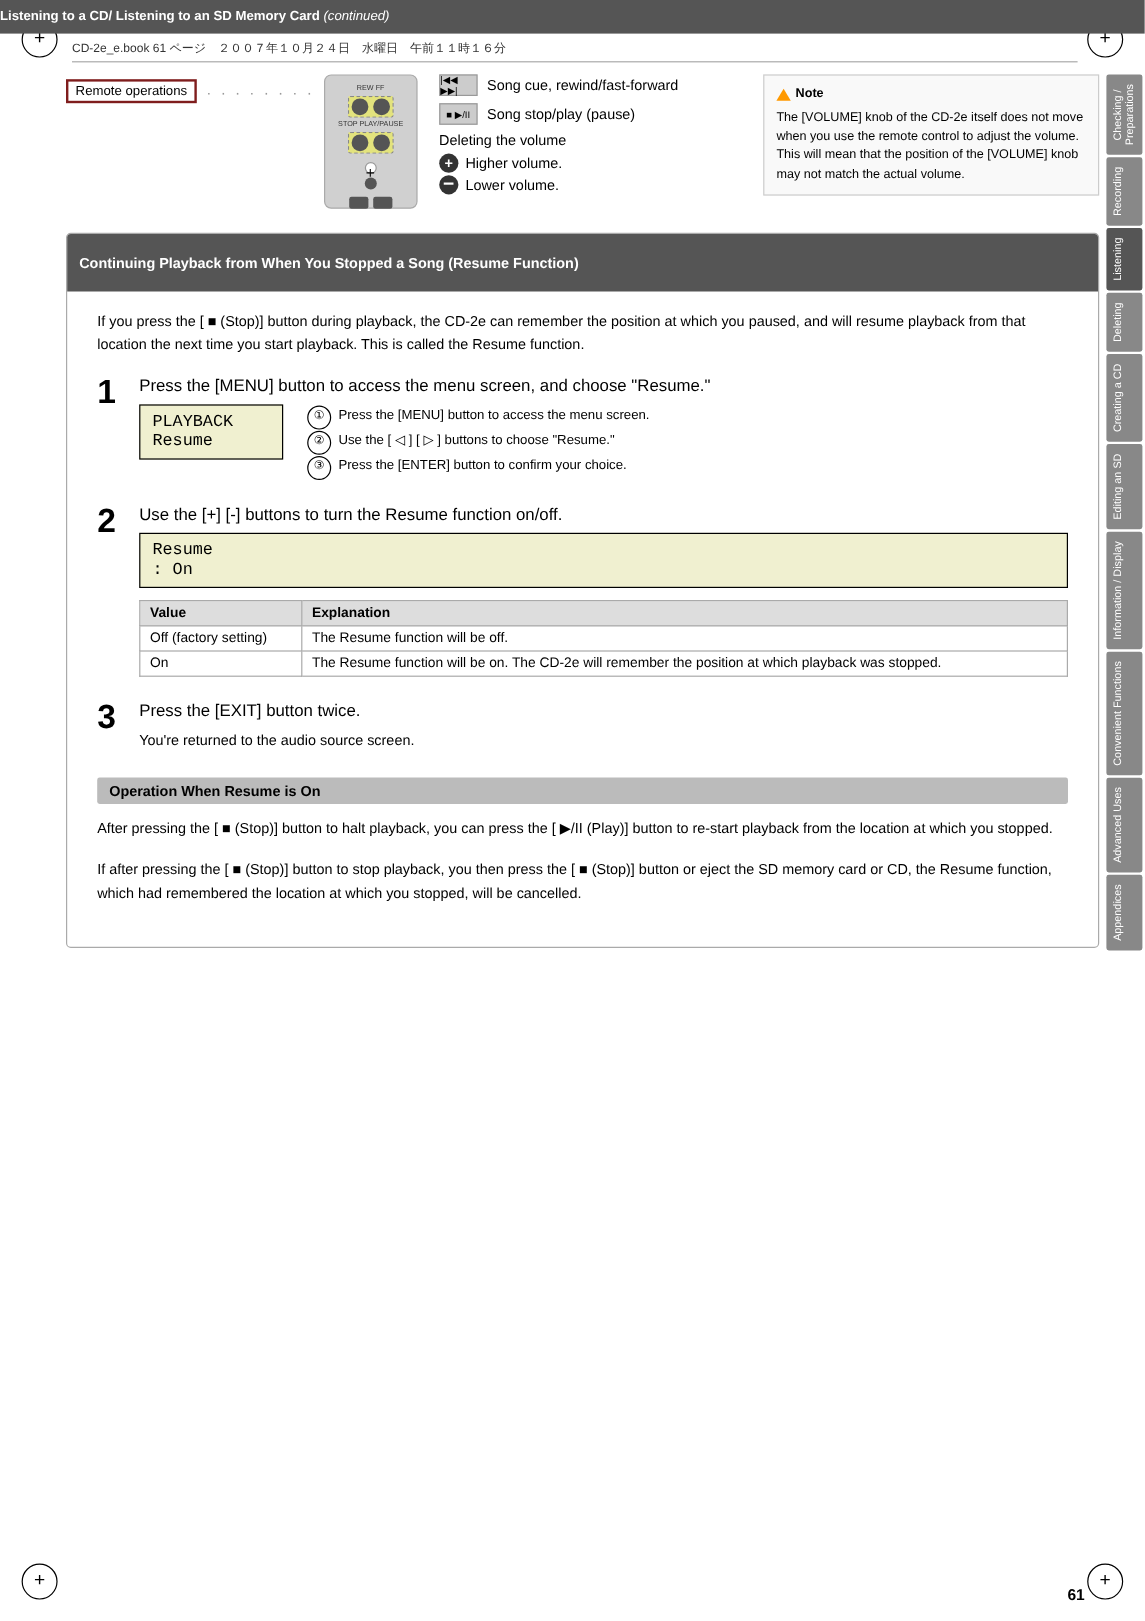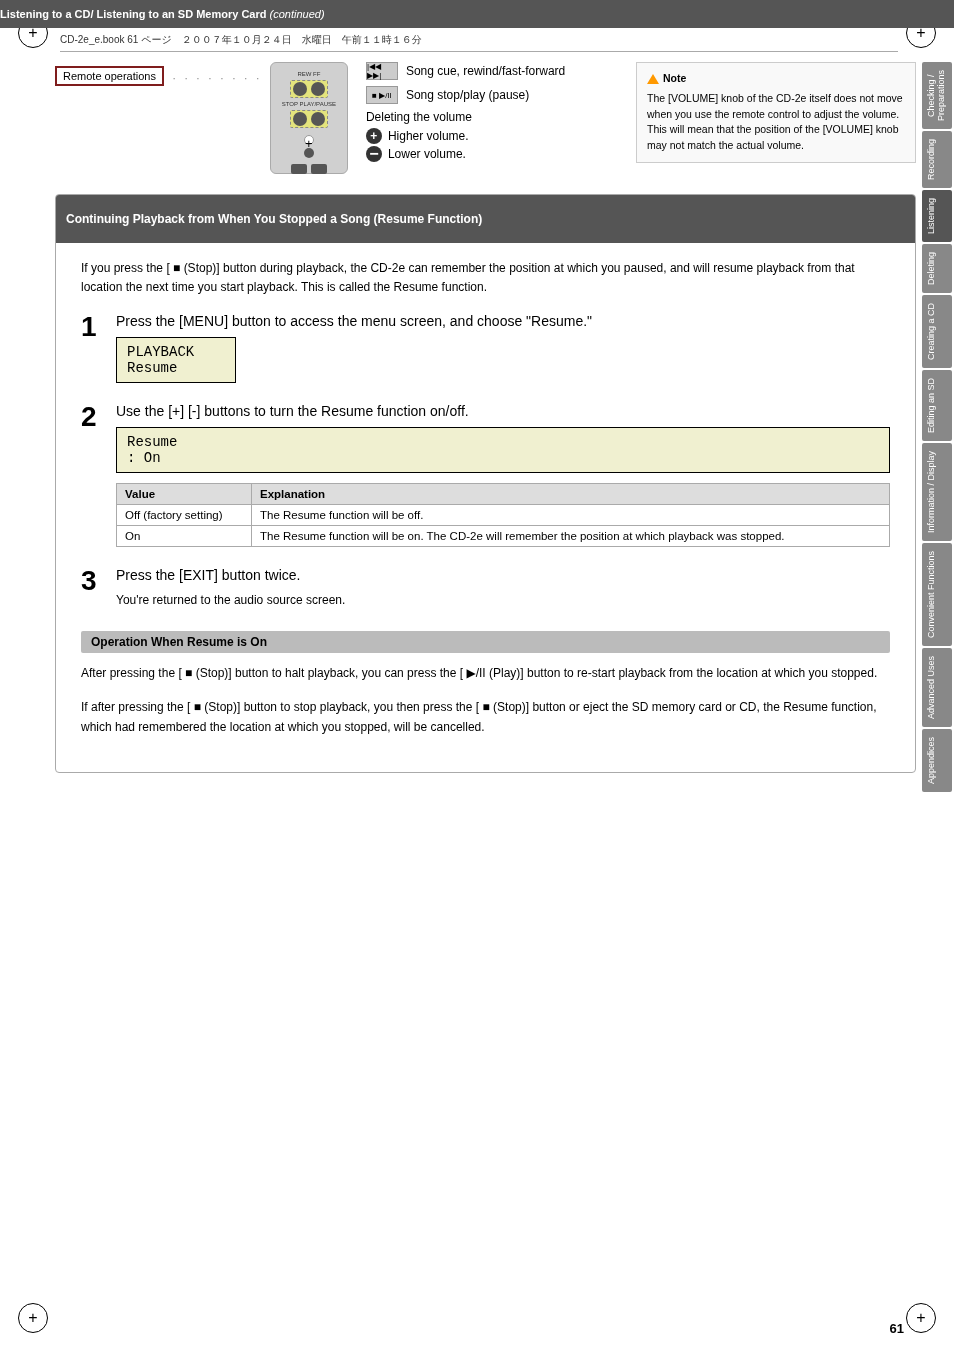--- a/index.html
+++ b/index.html
@@ -492,20 +492,25 @@
 
     <div class="step">
       <div class="step-number">1</div>
       <div class="step-content">
         <div class="step-title">Press the [MENU] button to access the menu screen, and choose "Resume."</div>
         <div class="step-body">
           <div class="lcd-box">
             <div>PLAYBACK</div>
             <div>Resume</div>
           </div>
+          <ol class="sub-steps">
+            <li data-num="①">Press the [MENU] button to access the menu screen.</li>
+            <li data-num="②">Use the [ ◁ ] [ ▷ ] buttons to choose "Resume."</li>
+            <li data-num="③">Press the [ENTER] button to confirm your choice.</li>
+          </ol>
         </div>
       </div>
     </div>
 
     <div class="step">
       <div class="step-number">2</div>
       <div class="step-content">
         <div class="step-title">Use the [+] [-] buttons to turn the Resume function on/off.</div>
         <div class="resume-lcd">
           <div>Resume</div>

